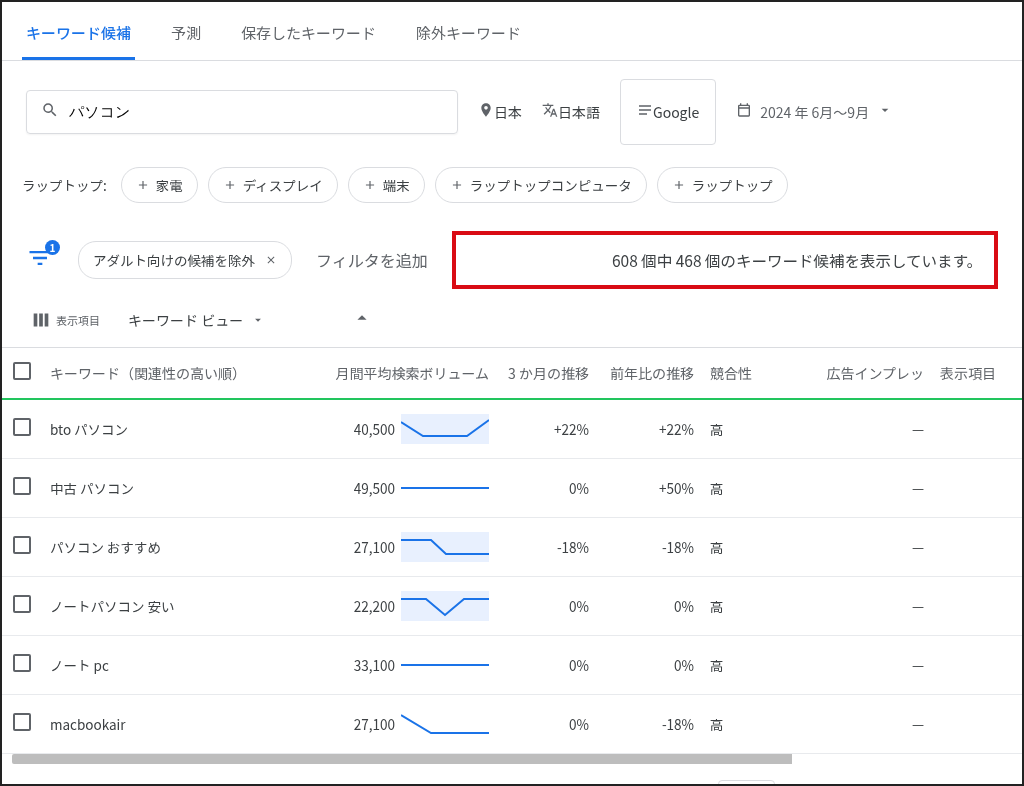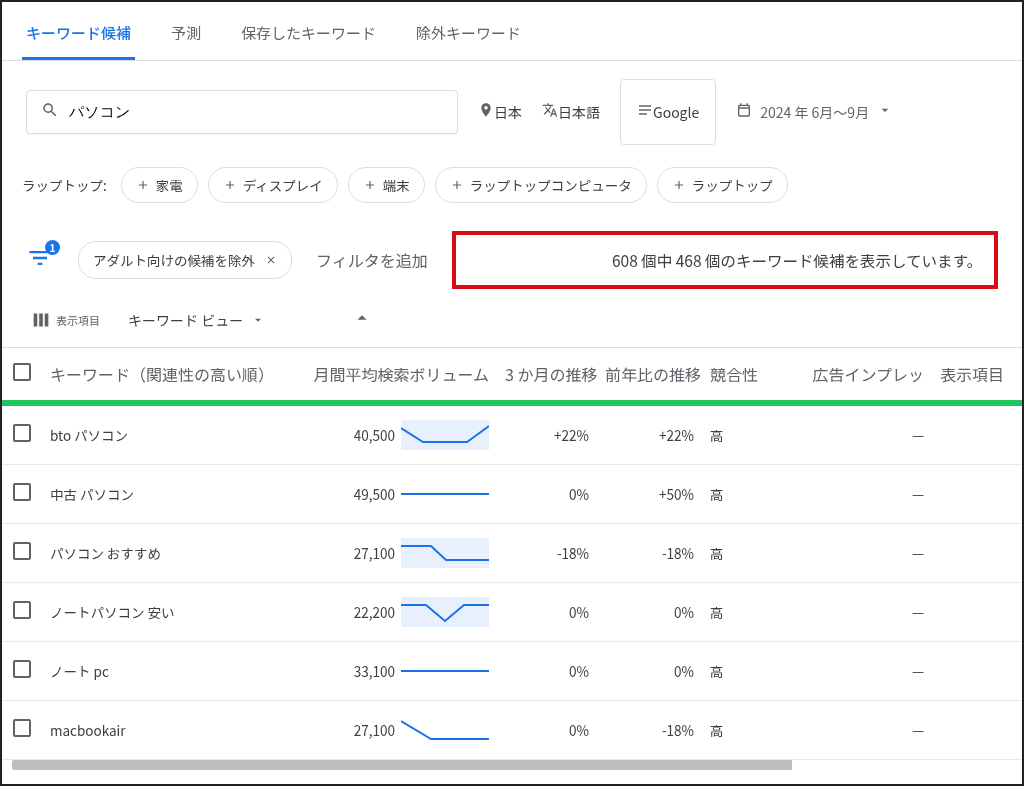--- a/index.html
+++ b/index.html
@@ -46,21 +46,21 @@
   
   .cols-row { display:flex; align-items:center; gap: 28px; padding: 6px 28px 14px; }
   .cols-btn { display:flex; flex-direction:row; align-items:center; color:#5f6368; font-size: 11px; gap:4px;}
   .cols-btn svg { width: 22px; height: 22px; fill:#5f6368; }
   .view-dd { display:flex; align-items:center; gap:8px; color:#3c4043; font-size:14px; }
   .caret-up-btn { color:#5f6368; }
   .caret-up-btn svg{ width:22px; height:22px; fill:#5f6368;}
 
   
   table { width: 100%; border-collapse: collapse; table-layout: fixed;}
-  thead th { text-align: left; font-weight: 400; color:#5f6368; font-size: 16px; padding: 14px 8px; border-top: 1px solid #dadce0; border-bottom: 6px solid #22c55e; white-space: nowrap; overflow:hidden;}
+  thead th { text-align: left; font-weight: 400; color:#5f6368; font-size: 14px; padding: 14px 8px; border-top: 1px solid #dadce0; border-bottom: 2px solid #22c55e; white-space: nowrap; overflow:hidden;}
   thead th.right, tbody td.right { text-align: right; }
   tbody td { padding: 14px 8px; border-bottom: 1px solid #e8eaed; color:#3c4043; font-size: 13.5px; white-space: nowrap;}
   .cb { width: 40px; text-align:center;}
   .cb-box { width:18px; height:18px; border: 2px solid #5f6368; border-radius: 2px; display:inline-block;}
   .vol-cell { display:flex; align-items:center; justify-content:flex-end; gap: 6px;}
   .spark { width: 88px; height: 30px; }
   .spark polyline { fill: none; stroke: #1a73e8; stroke-width: 2; }
   .spark rect.bg { fill: #e8f0fe; }
 
   .hscroll { height: 10px; background: linear-gradient(to right, #bdbdbd 0%, #bdbdbd 78%, transparent 78%); margin: 0 10px 0 10px; border-radius: 2px;}

